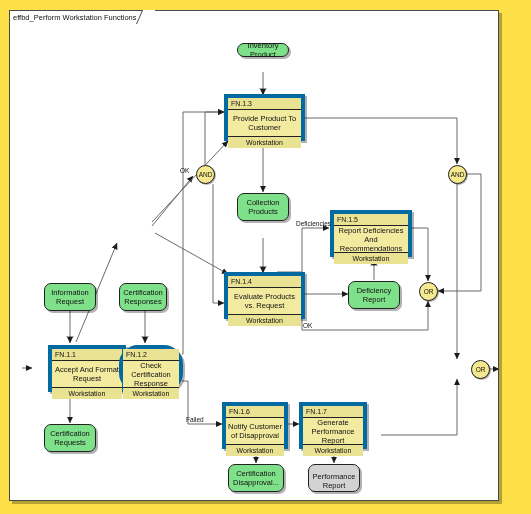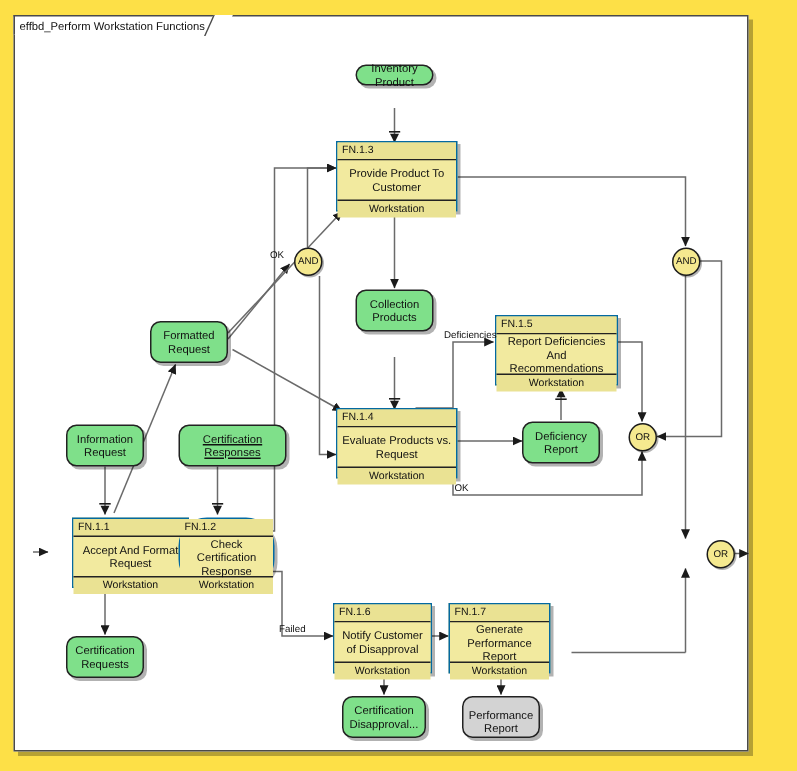--- a/index.html
+++ b/index.html
@@ -28,21 +28,21 @@
   }
   #title-mask{
     position:absolute;left:10px;top:22px;height:2px;background:#fff;z-index:5;
   }
 
   svg#wires{position:absolute;left:0;top:0;width:531px;height:514px;overflow:visible;}
 
   
   .fn{
     position:absolute;box-sizing:border-box;
-    background:#efe79a;border:1px solid #0369a1;
+    background:#efe79a;border:4px solid #0369a1;
     box-shadow:2px 2px 0 0 rgba(0,0,0,.30);
     z-index:3;
   }
   .fn .fn-id{
     height:11px;line-height:11px;font-size:7px;color:#111;
     padding-left:3px;border-bottom:1px solid #222;
     background:#eae293;white-space:nowrap;overflow:hidden;
   }
   .fn .fn-name{
     display:flex;align-items:center;justify-content:center;text-align:center;
@@ -207,29 +207,26 @@
   </div>
 
   <div class="item" style="left:237px;top:43px;width:52px;height:14px;">
     <span>Inventory Product</span>
   </div>
 
   <div class="item" style="left:237px;top:193px;width:52px;height:28px;">
     <span>Collection Products</span>
   </div>
 
-  <div class="item" style="left:100px;top:214px;width:52px;height:28px;">
-    <span>Formatted Request</span>
-  </div>
 
   <div class="item" style="left:44px;top:283px;width:52px;height:28px;">
     <span>Information Request</span>
   </div>
 
-  <div class="item" style="left:119px;top:283px;width:72px;height:28px;text-decoration:underline;">
+  <div class="item" style="left:119px;top:283px;width:48px;height:28px;">
     <span>Certification Responses</span>
   </div>
 
   <div class="item" style="left:44px;top:424px;width:52px;height:28px;">
     <span>Certification Requests</span>
   </div>
 
   <div class="item" style="left:348px;top:281px;width:52px;height:28px;">
     <span>Deficiency Report</span>
   </div>

